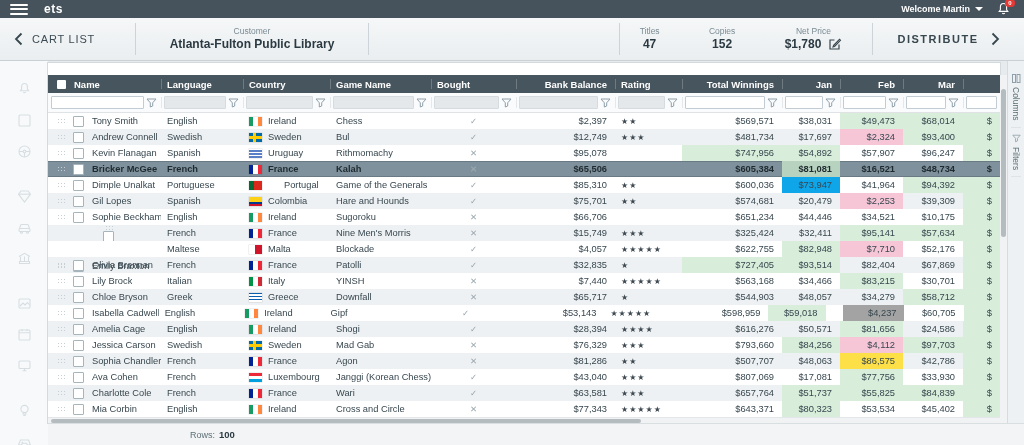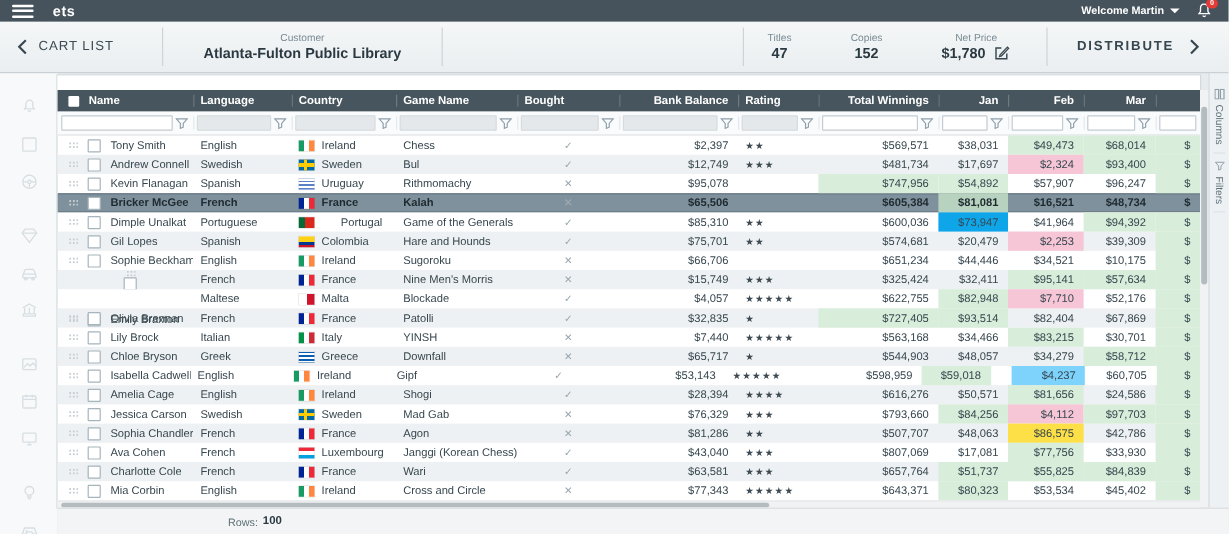--- a/index.html
+++ b/index.html
@@ -662,21 +662,21 @@
           <div class="cell " style="width: 101px;">Gipf</div>
           <div class="cell center" style="width: 85px;">
             <span class="bought-mark">✓</span>
           </div>
           <div class="cell right money" style="width: 99px;">$53,143</div>
           <div class="cell " style="width: 67px;">
             <span class="stars">★★★★★</span>
           </div>
           <div class="cell right money" style="width: 100px;">$598,959</div>
           <div class="cell right money" style="width: 58px; background: rgb(216, 237, 218);">$59,018</div>
-          <div class="cell right money" style="width: 63px; background: #7dd3fc; margin-left: 17px;">$4,237</div>
+          <div class="cell right money" style="width: 63px; background: #a3a3a3; margin-left: 17px;">$4,237</div>
           <div class="cell right money" style="width: 60px;">$60,705</div>
           <div class="cell right money" style="width: 37px; background: rgb(216, 237, 218);">$</div>
         </div>
         <div class="grid-row even">
           <div class="cell " style="width: 113px; padding: 0px;">
             <span class="handle"></span>
             <span class="rcb"></span>
             <span style="margin-left: 8px; overflow: hidden; white-space: nowrap;">Amelia Cage</span>
           </div>
           <div class="cell " style="width: 82px;">English</div>

